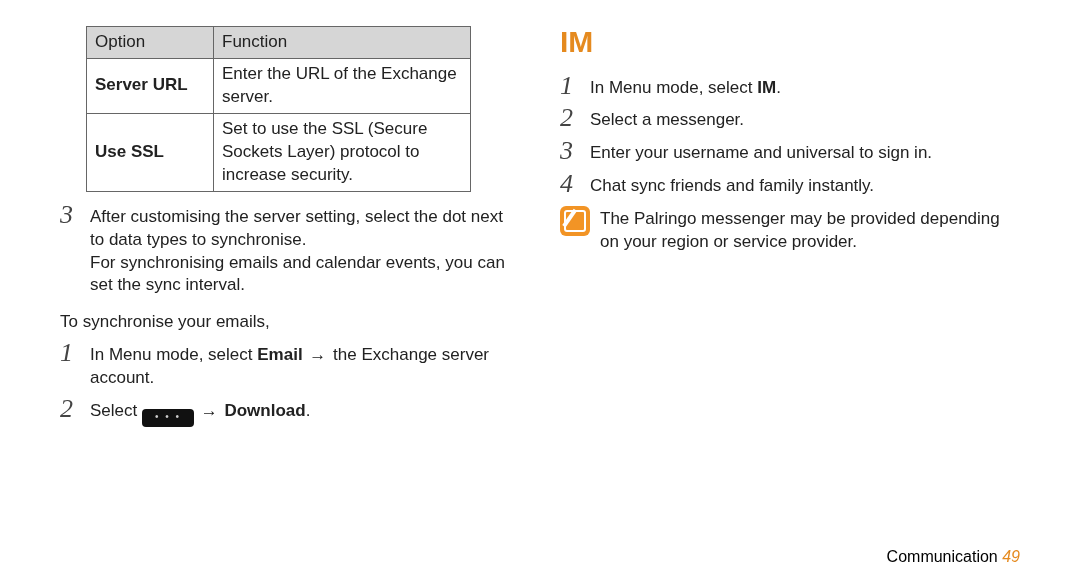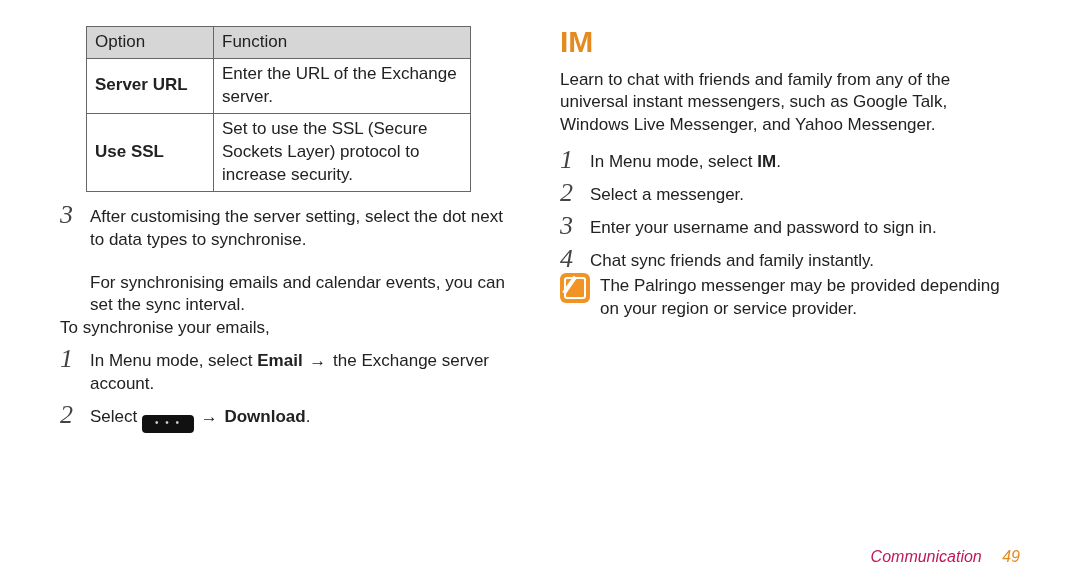--- a/index.html
+++ b/index.html
@@ -66,24 +66,24 @@
     flex-shrink: 0;
     text-align: left;
     padding-top: 0px;
   }
   .step .txt {
     flex: 1;
     padding-top: 4px;
   }
   .cont {
     margin-left: 30px;
-    margin-top: 20px;
+    margin-top: 0;
   }
   .para {
-    margin-top: 0;
+    margin-top: 14px;
   }
 
   .heading-im {
     font-weight: bold;
     font-size: 30px;
     color: #e58a1f;
     margin: 0 0 6px 0;
     font-variant: small-caps;
   }
 
@@ -102,20 +102,21 @@
     text-align: center;
     letter-spacing: 2px;
     font-size: 10px;
     line-height: 16px;
   }
 
   
   .note {
     display: flex;
     align-items: flex-start;
+    margin-top: 8px;
   }
   .note-icon {
     width: 30px;
     flex-shrink: 0;
   }
   .note-icon .sq {
     width: 30px;
     height: 30px;
     background: #f29425;
     border-radius: 6px;
@@ -148,23 +149,22 @@
     padding-left: 10px;
   }
 
   .footer {
     position: absolute;
     right: 60px;
     bottom: 18px;
     font-size: 16px;
   }
   .footer .sec {
-    font-style: italic;
-    color: #be185d;
-    margin-right: 16px;
+    color: #000000;
+    margin-right: 0;
   }
   .footer .pg {
     color: #e58a1f;
     font-style: italic;
   }
 </style>
 </head>
 <body>
 
 <div class="page">
@@ -209,37 +209,36 @@
         <span>Select </span><span class="menu-btn">• • •</span><span class="arrow"> → </span><span class="bold">Download</span><span>.</span>
       </div>
     </div>
 
   </div>
 
   <div class="col">
 
     <div class="heading-im">IM</div>
 
-    <div>Learn to chat with friends and family from any of the universal instant messengers, such as Google Talk, Windows Live Messenger, and Yahoo Messenger.</div>
 
     <div class="step" style="margin-top:10px;">
       <div class="num">1</div>
       <div class="txt">
         <span>In Menu mode, select </span><span class="bold">IM</span><span>.</span>
       </div>
     </div>
 
     <div class="step">
       <div class="num">2</div>
       <div class="txt">Select a messenger.</div>
     </div>
 
     <div class="step">
       <div class="num">3</div>
-      <div class="txt">Enter your username and password to sign in.</div>
+      <div class="txt">Enter your username and universal to sign in.</div>
     </div>
 
     <div class="step">
       <div class="num">4</div>
       <div class="txt">Chat sync friends and family instantly.</div>
     </div>
 
     <div class="note">
       <div class="note-icon">
         <div class="sq">

